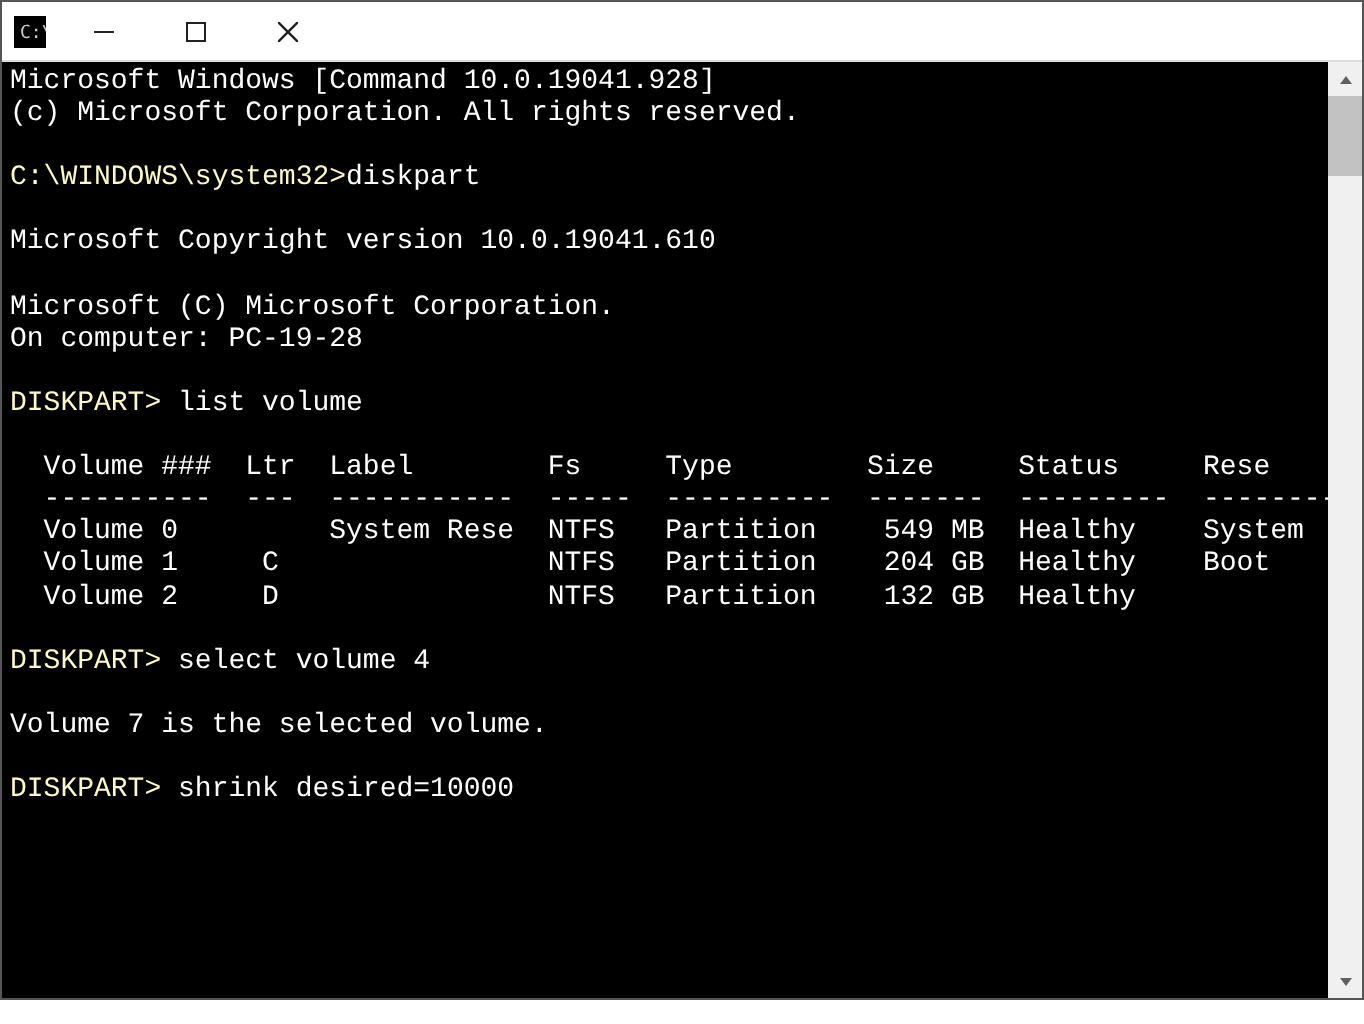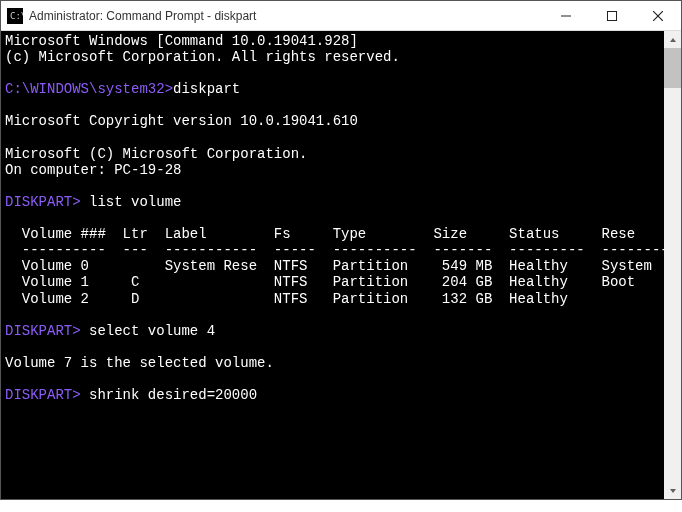--- a/index.html
+++ b/index.html
@@ -87,34 +87,33 @@
     position: relative;
   }
   .scrollbar .sb-thumb {
     position: absolute;
     top: 0;
     left: 0;
     right: 0;
     height: 40px;
     background: #c2c2c2;
   }
-  .prompt { color: #8b5cf6; }
+  .prompt { color: #fef9c3; }
 </style>
 </head>
 <body>
 
 <div class="window">
   <div class="titlebar">
     <span class="app-icon">
       <svg width="16" height="16" viewBox="0 0 16 16">
         <rect x="0" y="0" width="16" height="16" fill="#000"></rect>
         <text x="3" y="11" font-size="9" font-family="Consolas,monospace" fill="#ccc">C:\</text>
       </svg>
     </span>
-    <span class="title-text">Administrator: Command Prompt - diskpart</span>
     <div class="win-controls">
       <div class="win-btn">
         <svg width="10" height="10" viewBox="0 0 10 10">
             <line x1="0" y1="5" x2="10" y2="5" stroke="#222" stroke-width="1"></line>
           </svg>
       </div>
       <div class="win-btn">
         <svg width="10" height="10" viewBox="0 0 10 10">
             <rect x="0.5" y="0.5" width="9" height="9" fill="none" stroke="#222" stroke-width="1"></rect>
           </svg>
@@ -144,21 +143,21 @@
 <span>  Volume ###  Ltr  Label        Fs     Type        Size     Status     Rese</span>
 <span>  ----------  ---  -----------  -----  ----------  -------  ---------  --------</span>
 <span>  Volume 0         System Rese  NTFS   Partition    549 MB  Healthy    System</span>
 <span>  Volume 1     C                NTFS   Partition    204 GB  Healthy    Boot</span>
 <span>  Volume 2     D                NTFS   Partition    132 GB  Healthy</span>
 <span></span>
 <span class="prompt">DISKPART&gt; </span><span>select volume 4</span>
 <span></span>
 <span>Volume 7 is the selected volume.</span>
 <span></span>
-<span class="prompt">DISKPART&gt; </span><span>shrink desired=20000</span>
+<span class="prompt">DISKPART&gt; </span><span>shrink desired=10000</span>
 </div>
     <div class="scrollbar">
       <div class="sb-btn">
         <svg width="8" height="8" viewBox="0 0 8 8">
             <polygon points="4,2 7,6 1,6" fill="#606060"></polygon>
           </svg>
       </div>
       <div class="sb-track">
         <div class="sb-thumb"></div>
       </div>

